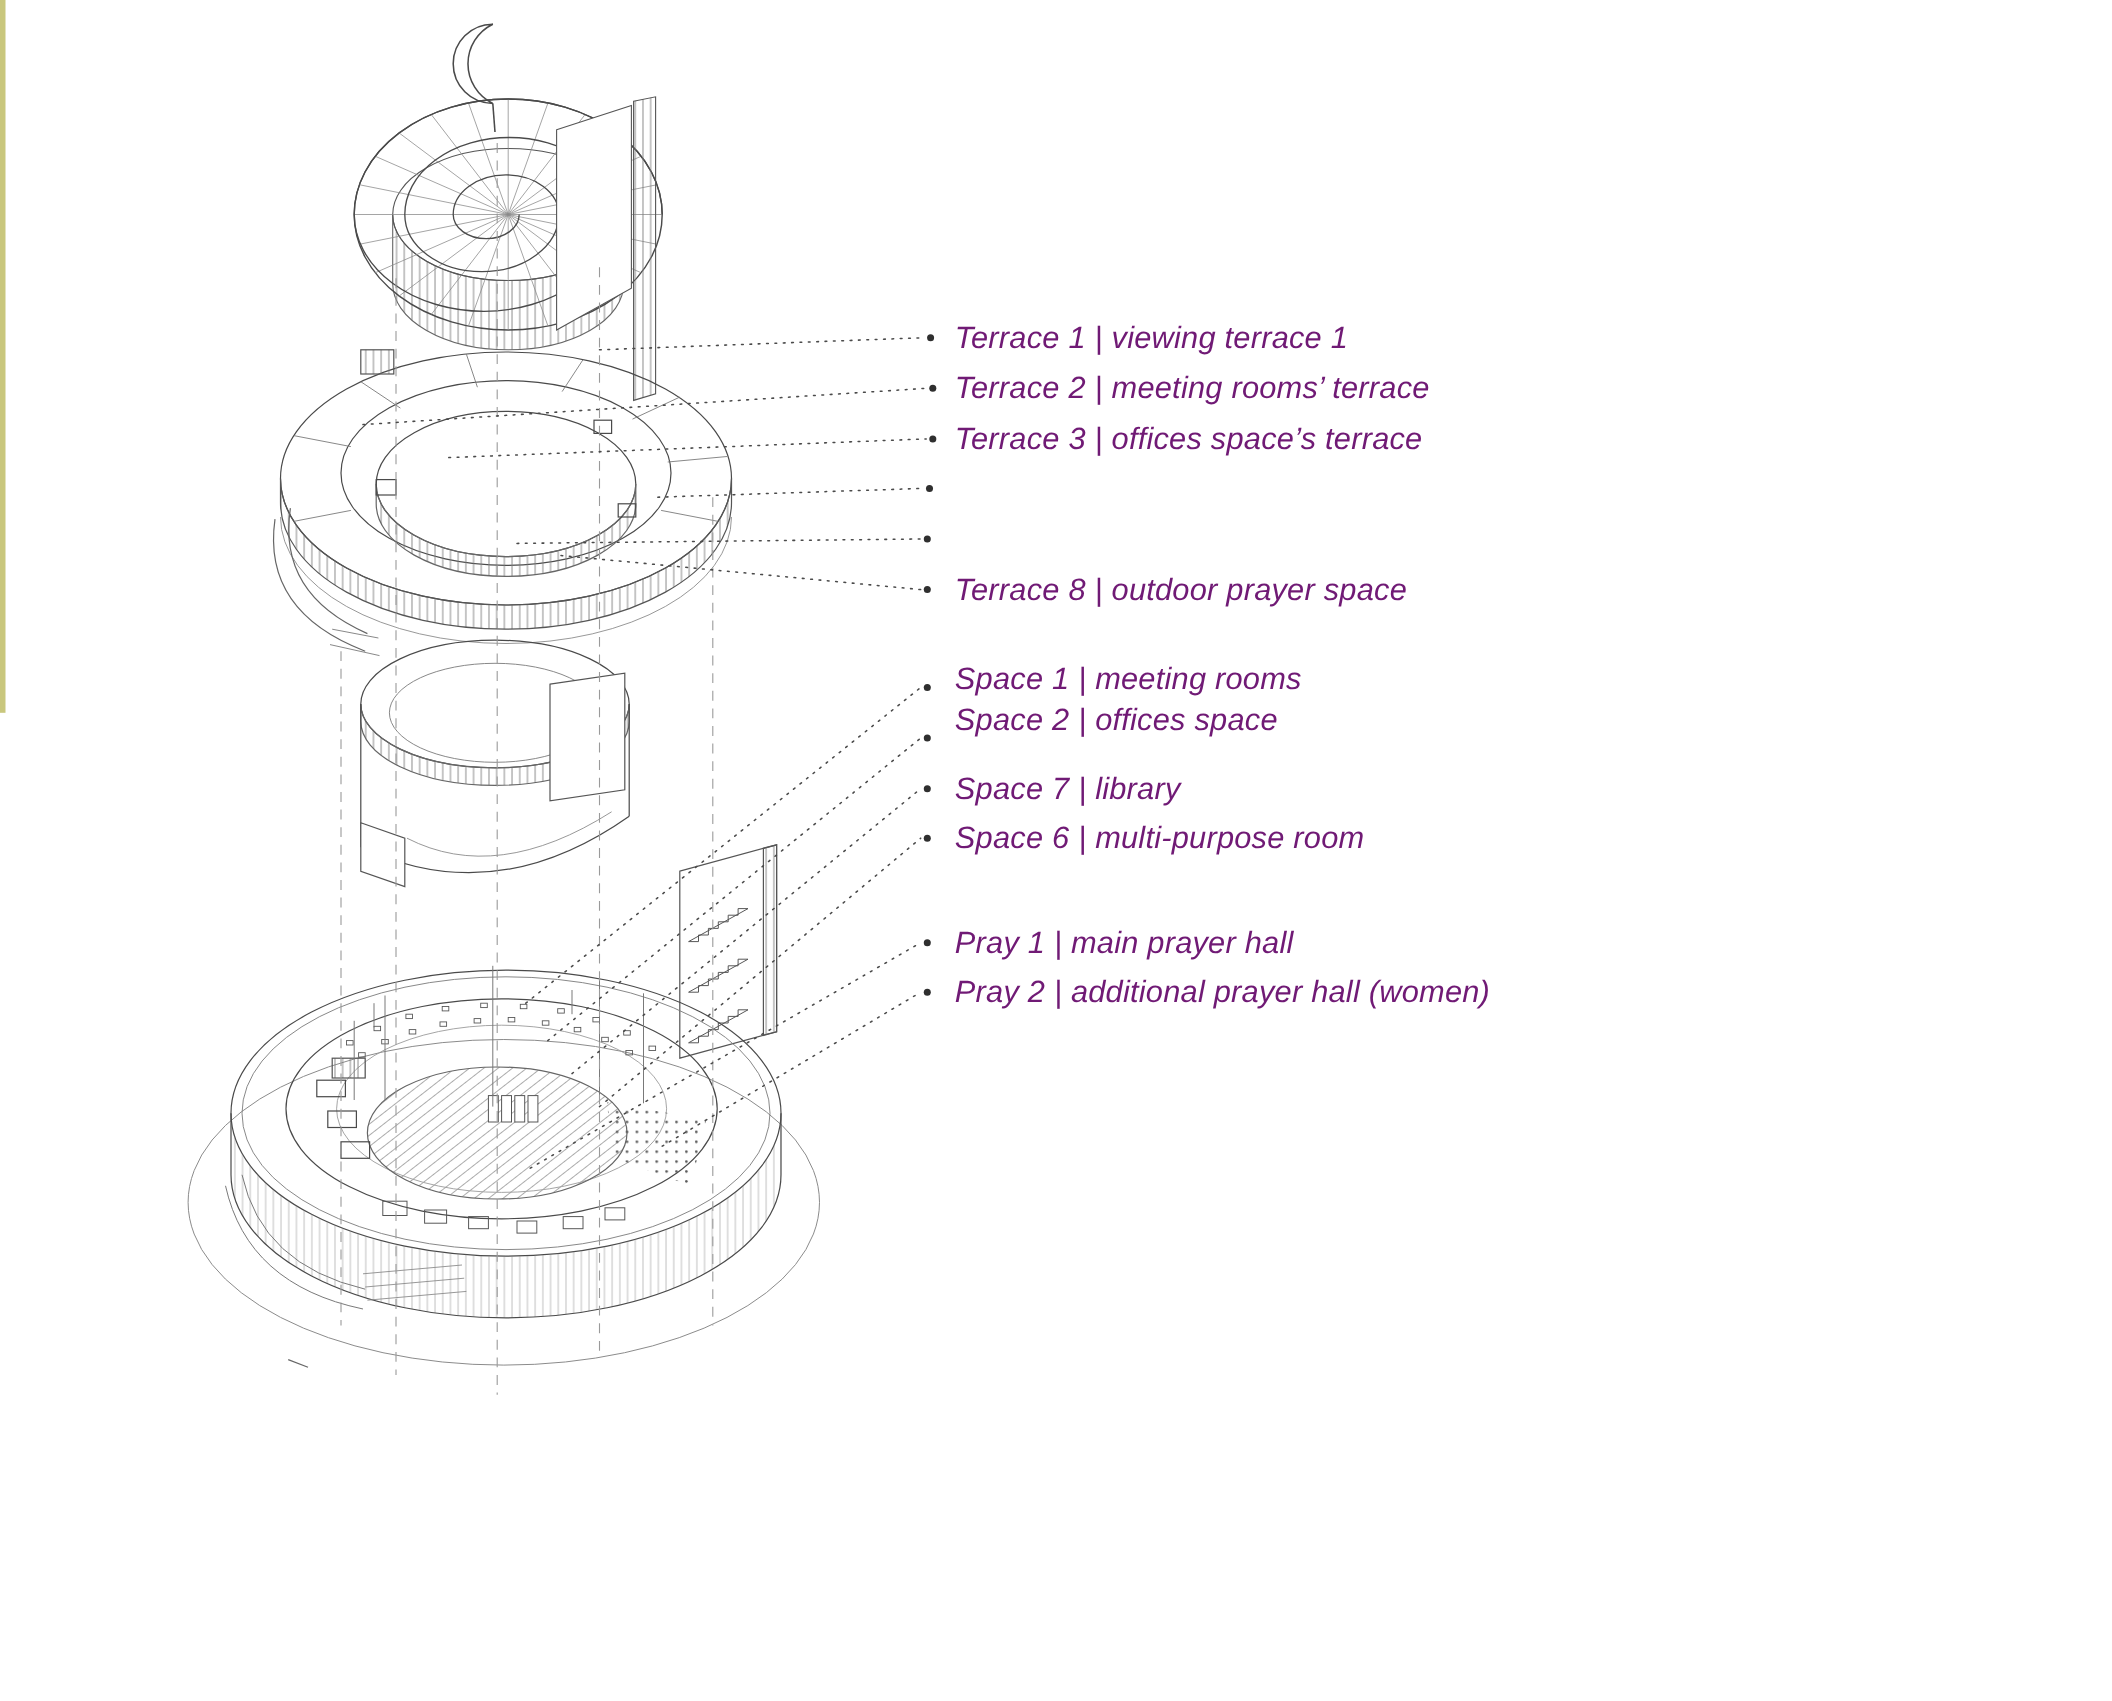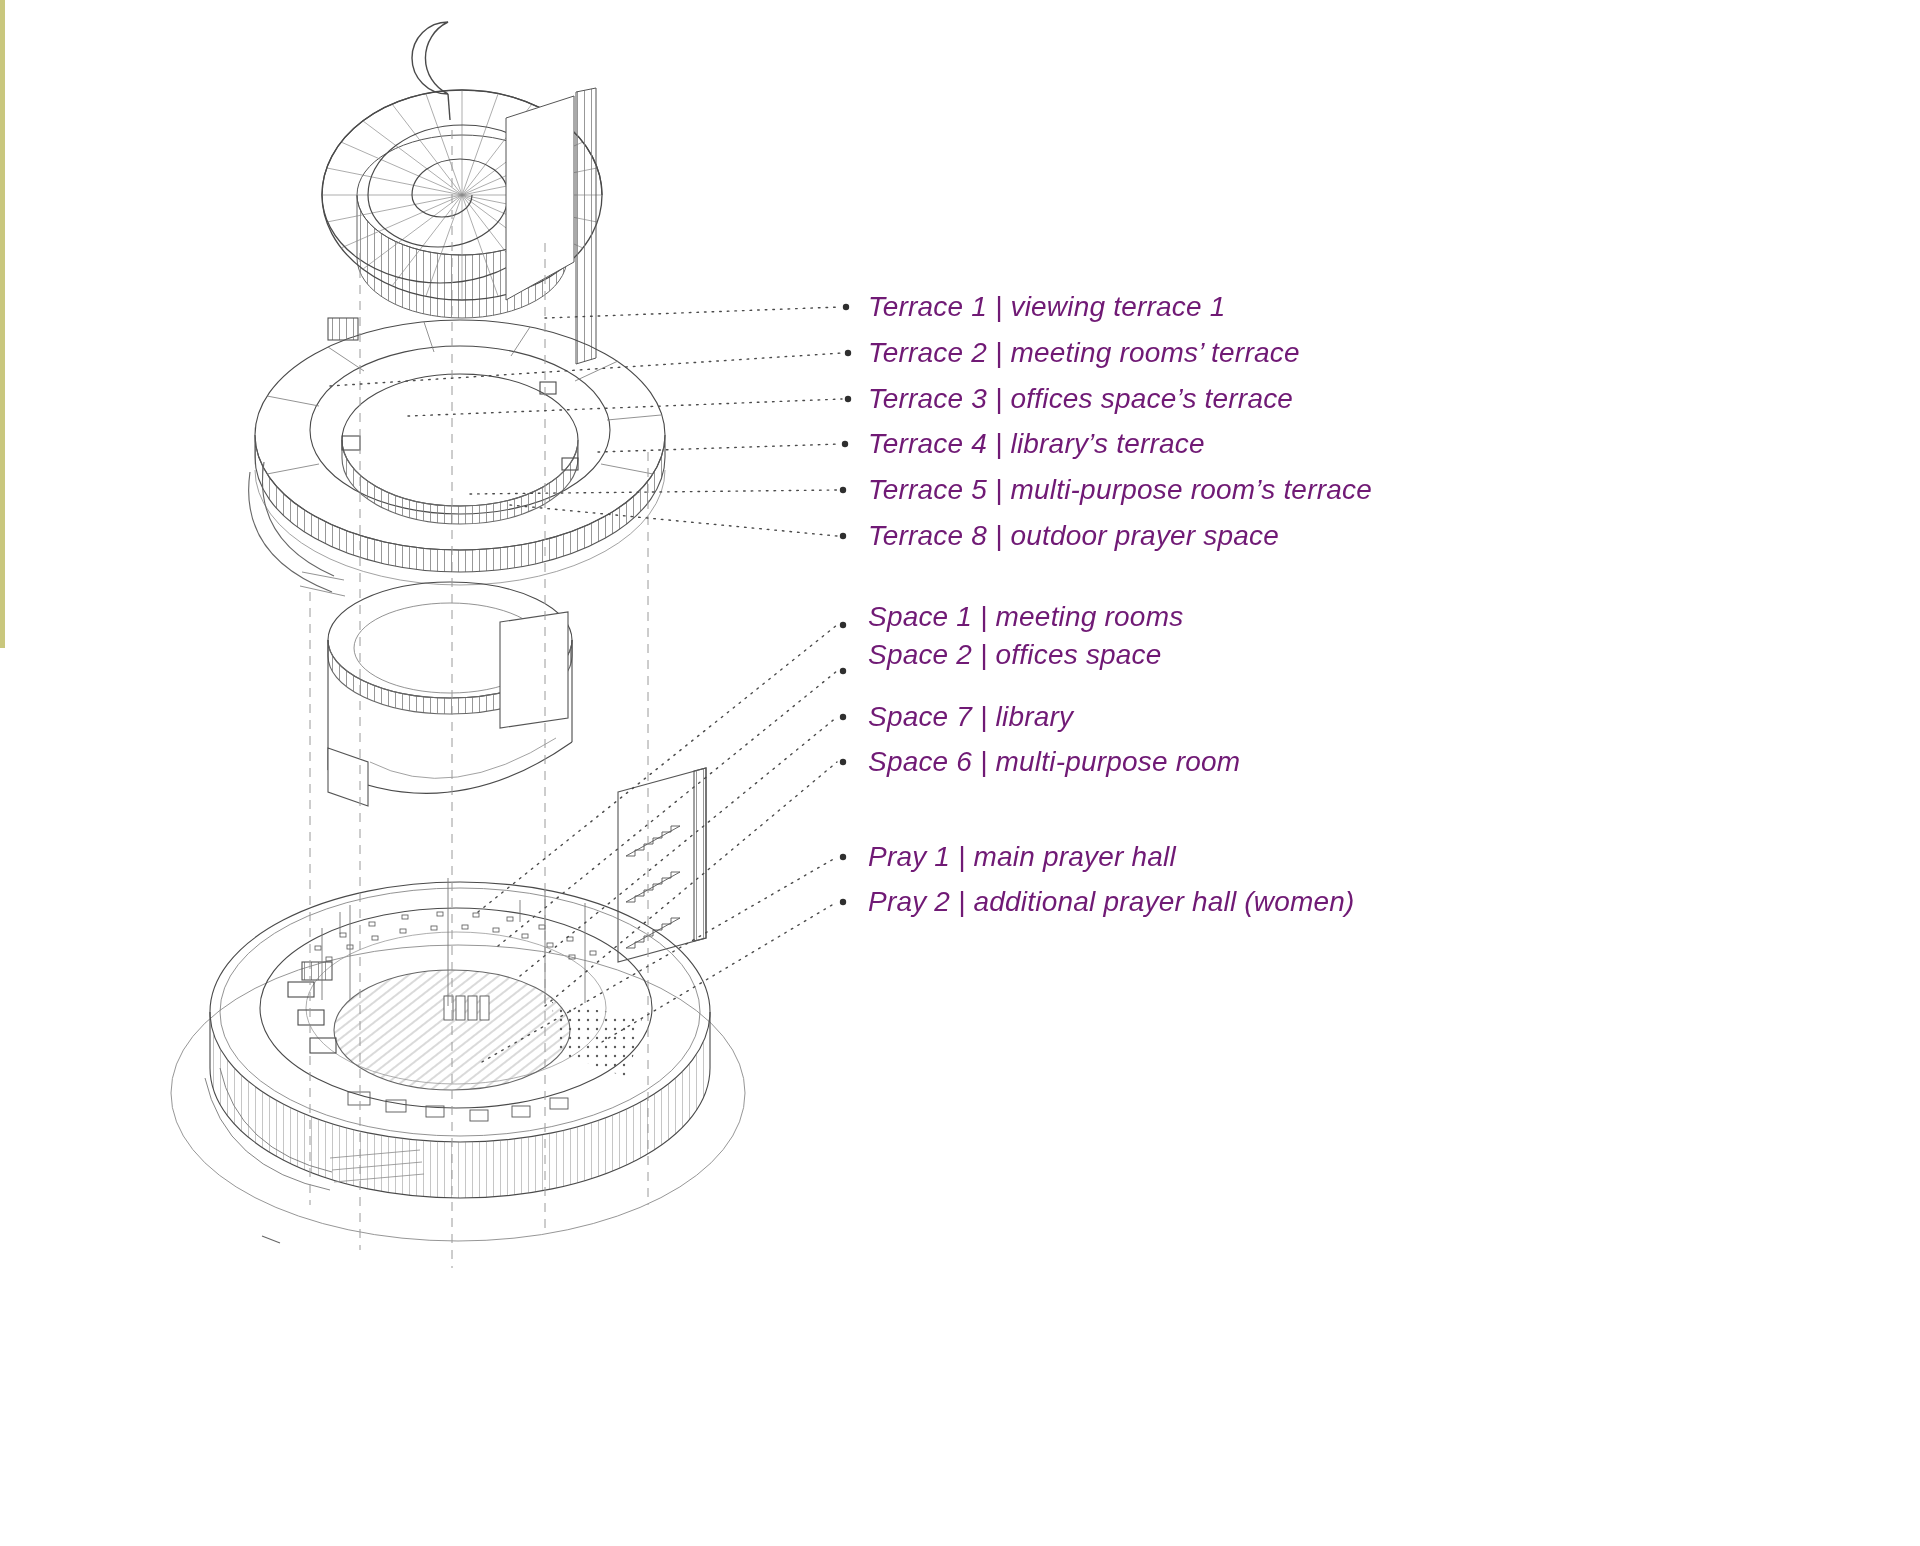--- a/index.html
+++ b/index.html
@@ -198,22 +198,20 @@
         <circle cx="843" cy="762" r="3.2"></circle>
       <circle cx="843" cy="857" r="3.2"></circle>
         <circle cx="843" cy="902" r="3.2"></circle>
     </g>
   </svg>
 
   <div class="labels">
     <div class="lbl" style="top:288px">Terrace 1 | viewing terrace 1</div>
     <div class="lbl" style="top:334px">Terrace 2 | meeting rooms’ terrace</div>
     <div class="lbl" style="top:380px">Terrace 3 | offices space’s terrace</div>
-    <div class="lbl" style="top:425px">Terrace 4 | library’s terrace</div>
-    <div class="lbl" style="top:471px">Terrace 5 | multi-purpose room’s terrace</div>
     <div class="lbl" style="top:517px">Terrace 8 | outdoor prayer space</div>
 
     <div class="lbl" style="top:598px">Space 1 | meeting rooms</div>
     <div class="lbl" style="top:636px">Space 2 | offices space</div>
     <div class="lbl" style="top:698px">Space 7 | library</div>
     <div class="lbl" style="top:743px">Space 6 | multi-purpose room</div>
 
     <div class="lbl" style="top:838px">Pray 1 | main prayer hall</div>
     <div class="lbl" style="top:883px">Pray 2 | additional prayer hall (women)</div>
   </div>

